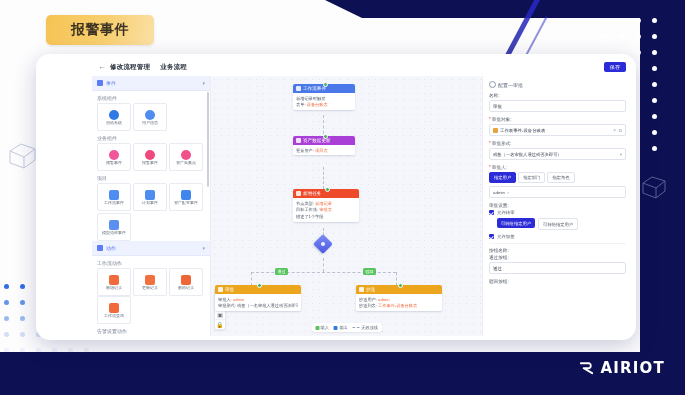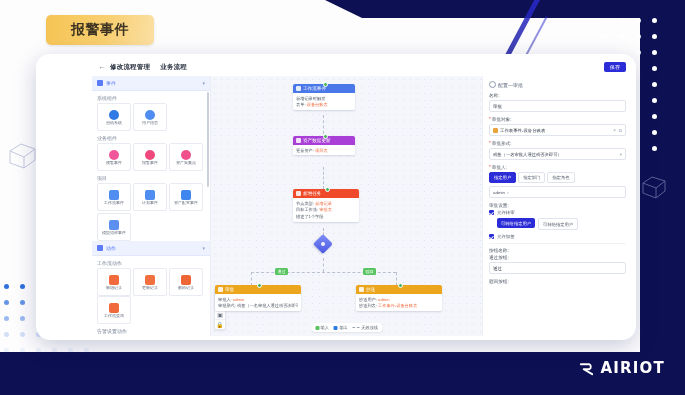--- a/index.html
+++ b/index.html
@@ -170,21 +170,21 @@
   .chk{width:5px;height:5px;border-radius:1px;background:#2b2bd8;position:relative;flex:none;}
   .chk:after{content:"";position:absolute;left:1.3px;top:.6px;width:1.6px;height:2.6px;border:solid #fff;border-width:0 .8px .8px 0;transform:rotate(42deg);}
   .chk-row .cl{font-size:4.4px;color:#4b5563;}
   .btn-pair{display:flex;gap:3px;margin:0 0 4px 8px;}
   .btn-pair .b{height:10px;padding:0 4px;border-radius:2px;display:flex;align-items:center;font-size:4.3px;white-space:nowrap;}
   .btn-pair .b.pri{background:#2b2bd8;color:#fff;}
   .btn-pair .b.sec{background:#fff;border:1px solid #dfe3ec;color:#4b5563;}
   .p-divider{height:1px;background:#f0f2f6;margin:4px 0;}
 
   
-  .logo{position:absolute;right:20px;bottom:18px;display:flex;align-items:center;gap:5px;}
+  .logo{position:absolute;right:20px;bottom:18px;display:flex;gap:5px;}
   .logo .mark{width:17px;height:17px;}
   .logo .wordmark{color:#fff;font-size:15px;font-weight:bold;letter-spacing:1.2px;font-family:"DejaVu Sans","Liberation Sans",sans-serif;}
 </style>
 </head>
 <body>
 
 <div id="stage">
 
   <div class="bg-white"></div>
   <div class="bg-dark2"></div>

